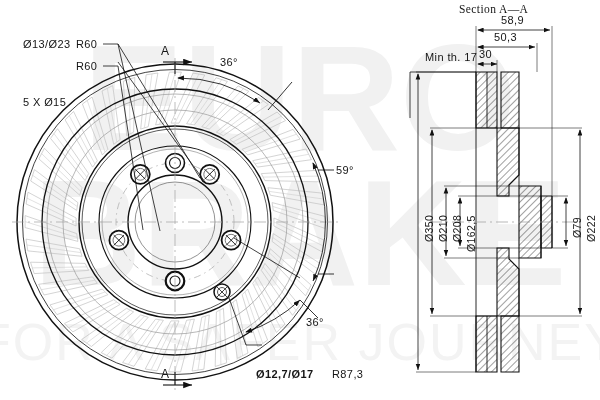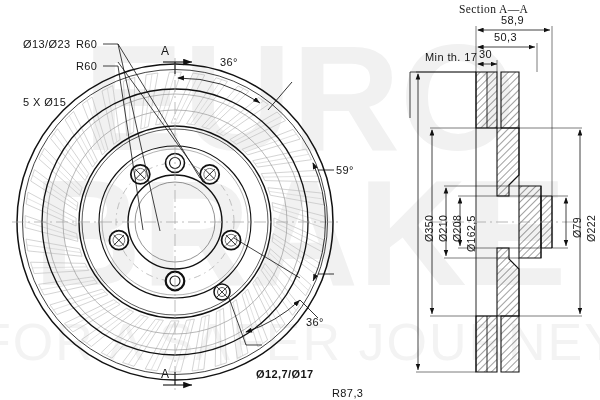--- a/index.html
+++ b/index.html
@@ -299,21 +299,21 @@
         <line x1="410" y1="72" x2="410" y2="118"></line>
       </g>
     </g>
   </svg>
 
   <div class="txt" style="left:23px;top:38px;">Ø13/Ø23</div>
   <div class="txt" style="left:76px;top:38px;">R60</div>
   <div class="txt" style="left:23px;top:60px;margin-top:36px;">5 X Ø15</div>
   <div class="txt" style="left:76px;top:60px;">R60</div>
   <div class="txt" style="left:256px;top:368px;font-weight:bold;">Ø12,7/Ø17</div>
-  <div class="txt" style="left:332px;top:368px;margin-top:19px;">R87,3</div>
+  <div class="txt" style="left:332px;top:368px;">R87,3</div>
 
   <div class="txt" style="left:161px;top:44px;font-size:12px;">A</div>
   <div class="txt" style="left:161px;top:367px;font-size:12px;">A</div>
 
   <div class="txt" style="left:220px;top:56px;">36°</div>
   <div class="txt" style="left:336px;top:164px;">59°</div>
   <div class="txt" style="left:306px;top:316px;">36°</div>
 
   <div class="txt" style="left:459px;top:3px;font-size:11.5px;font-family:Liberation Serif, serif;">Section A—A</div>
   <div class="txt" style="left:425px;top:51px;">Min th. 17</div>

